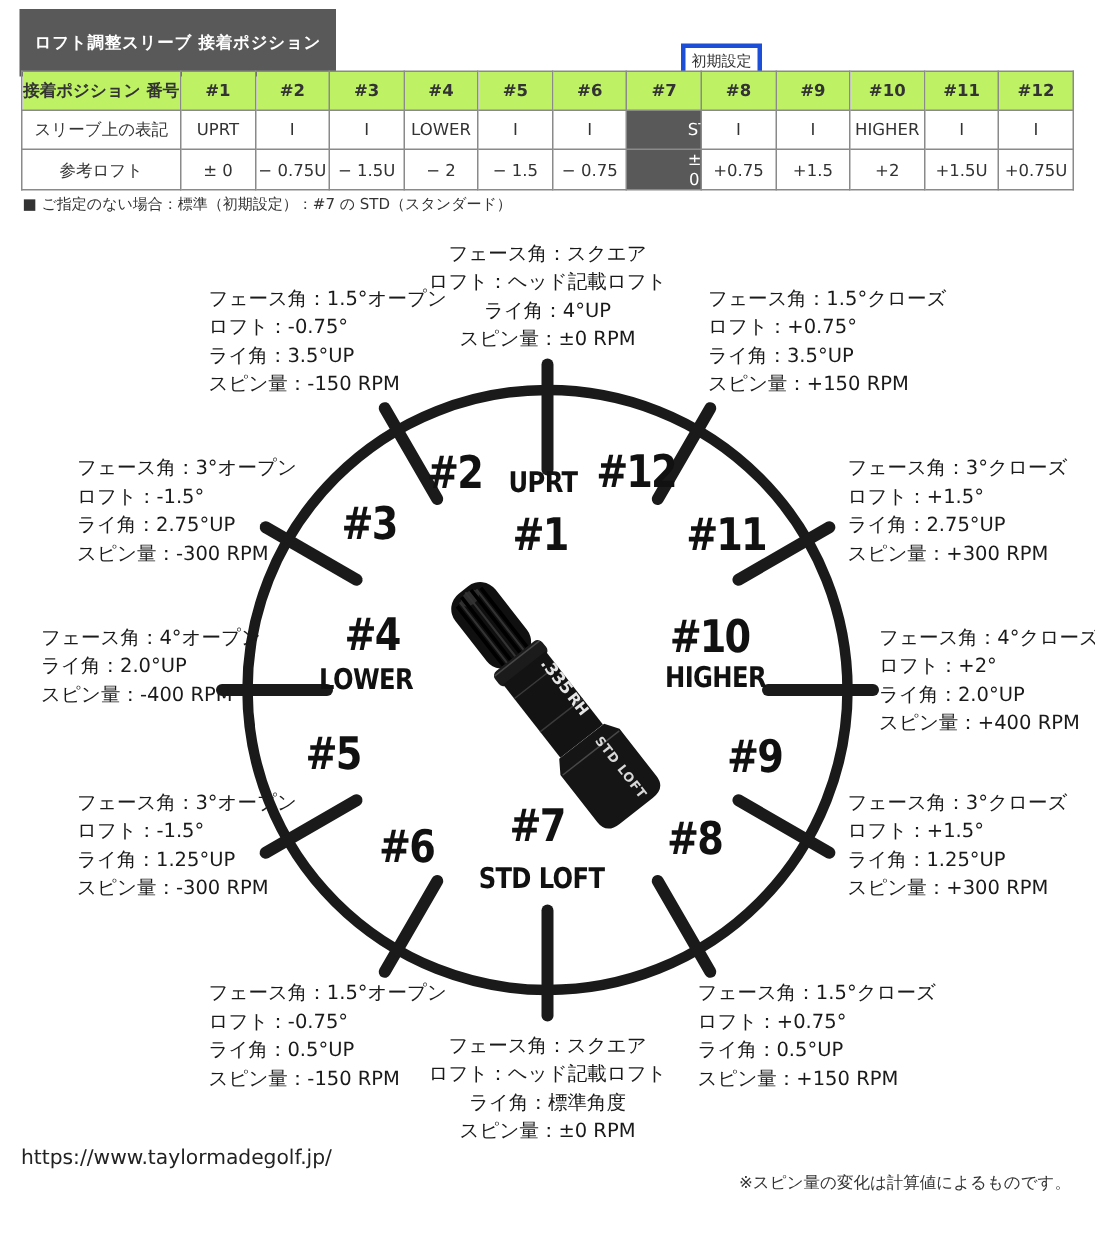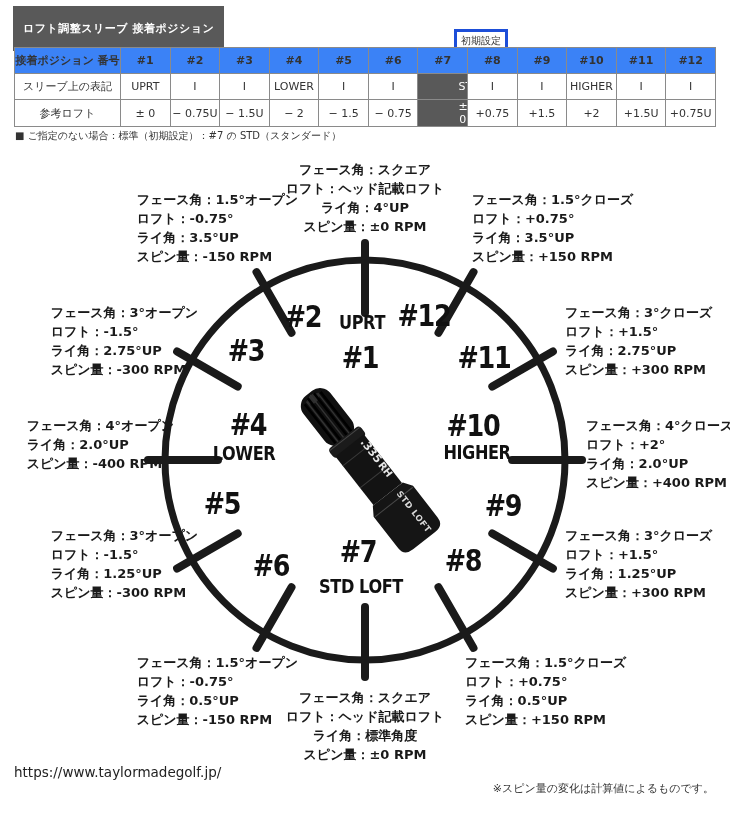--- a/index.html
+++ b/index.html
@@ -21,32 +21,32 @@
   }
   
   table.pos-table{
     position:absolute;left:14px;top:47px;width:702px;
     border-collapse:collapse;table-layout:fixed;
   }
   .pos-table th,.pos-table td{
     border:1px solid #8a8a8a;height:25px;text-align:center;
     font-size:11px;font-weight:normal;color:#333;padding:0;overflow:hidden;
   }
-  .pos-table thead th{background:#3b82f6;font-weight:bold;}
+  .pos-table thead th{background:#bef264;font-weight:bold;}
   .pos-table td.dark,.pos-table th.dark{background:#595959;color:#fff;padding-left:40px;}
   .note-line{position:absolute;left:15px;top:129px;font-size:10px;color:#333;}
   
   .dial-svg{position:absolute;left:0;top:0;z-index:0;pointer-events:none;}
   
   .dlabel{position:absolute;transform:translate(-50%,-50%) scaleX(.85);color:#111;
     white-space:nowrap;z-index:2;font-weight:800;}
   .dlabel.num{font-size:30px;letter-spacing:-1.5px;}
   .dlabel.word{font-size:19px;letter-spacing:-.5px;}
   
-  .ann{position:absolute;font-size:13px;font-weight:700;color:#1a1a1a;
+  .ann{position:absolute;font-size:13px;font-weight:400;color:#1a1a1a;
     line-height:19px;white-space:nowrap;z-index:2;}
   .ann.right-align{text-align:left;}
   .ann.center-align{text-align:center;transform:translateX(-50%);}
   .ann-p1{left:365px;top:160px;}
   .ann-p2{right:432px;top:190px;}
   .ann-p3{right:532px;top:303px;}
   .ann-p4{right:556px;top:416px;}
   .ann-p5{right:532px;top:526px;}
   .ann-p6{right:432px;top:653px;}
   .ann-p7{left:365px;top:688px;}

